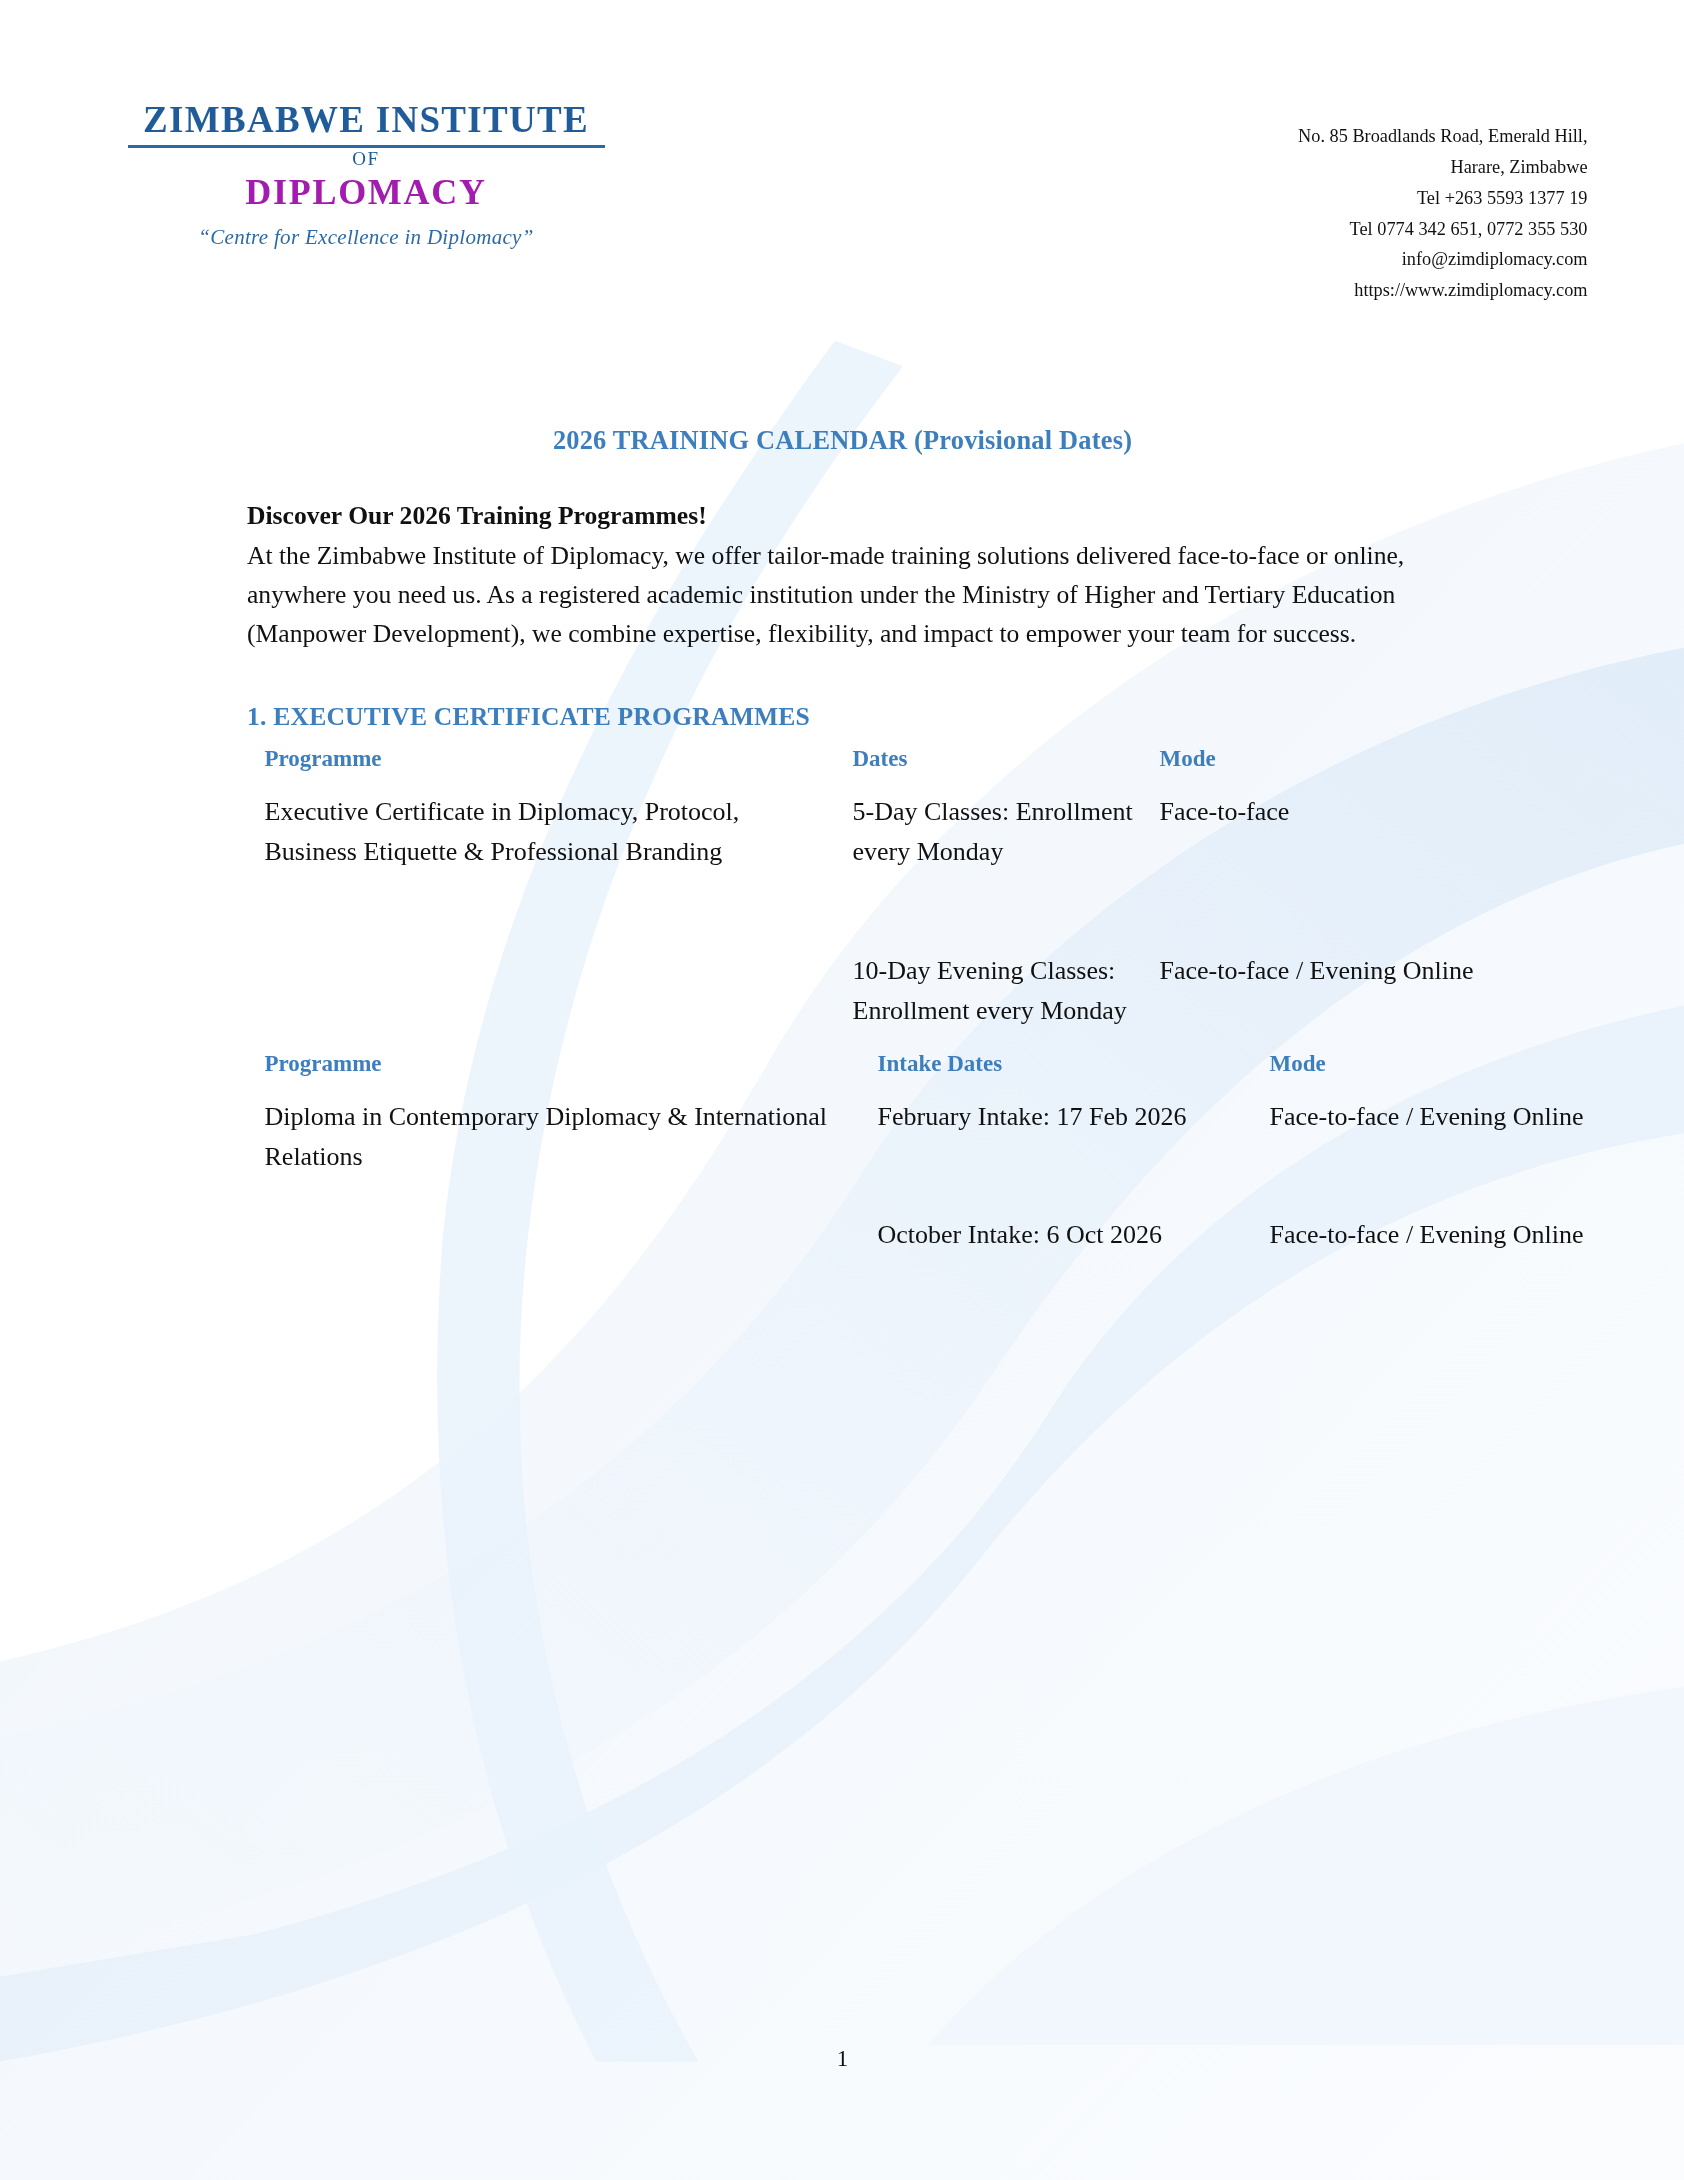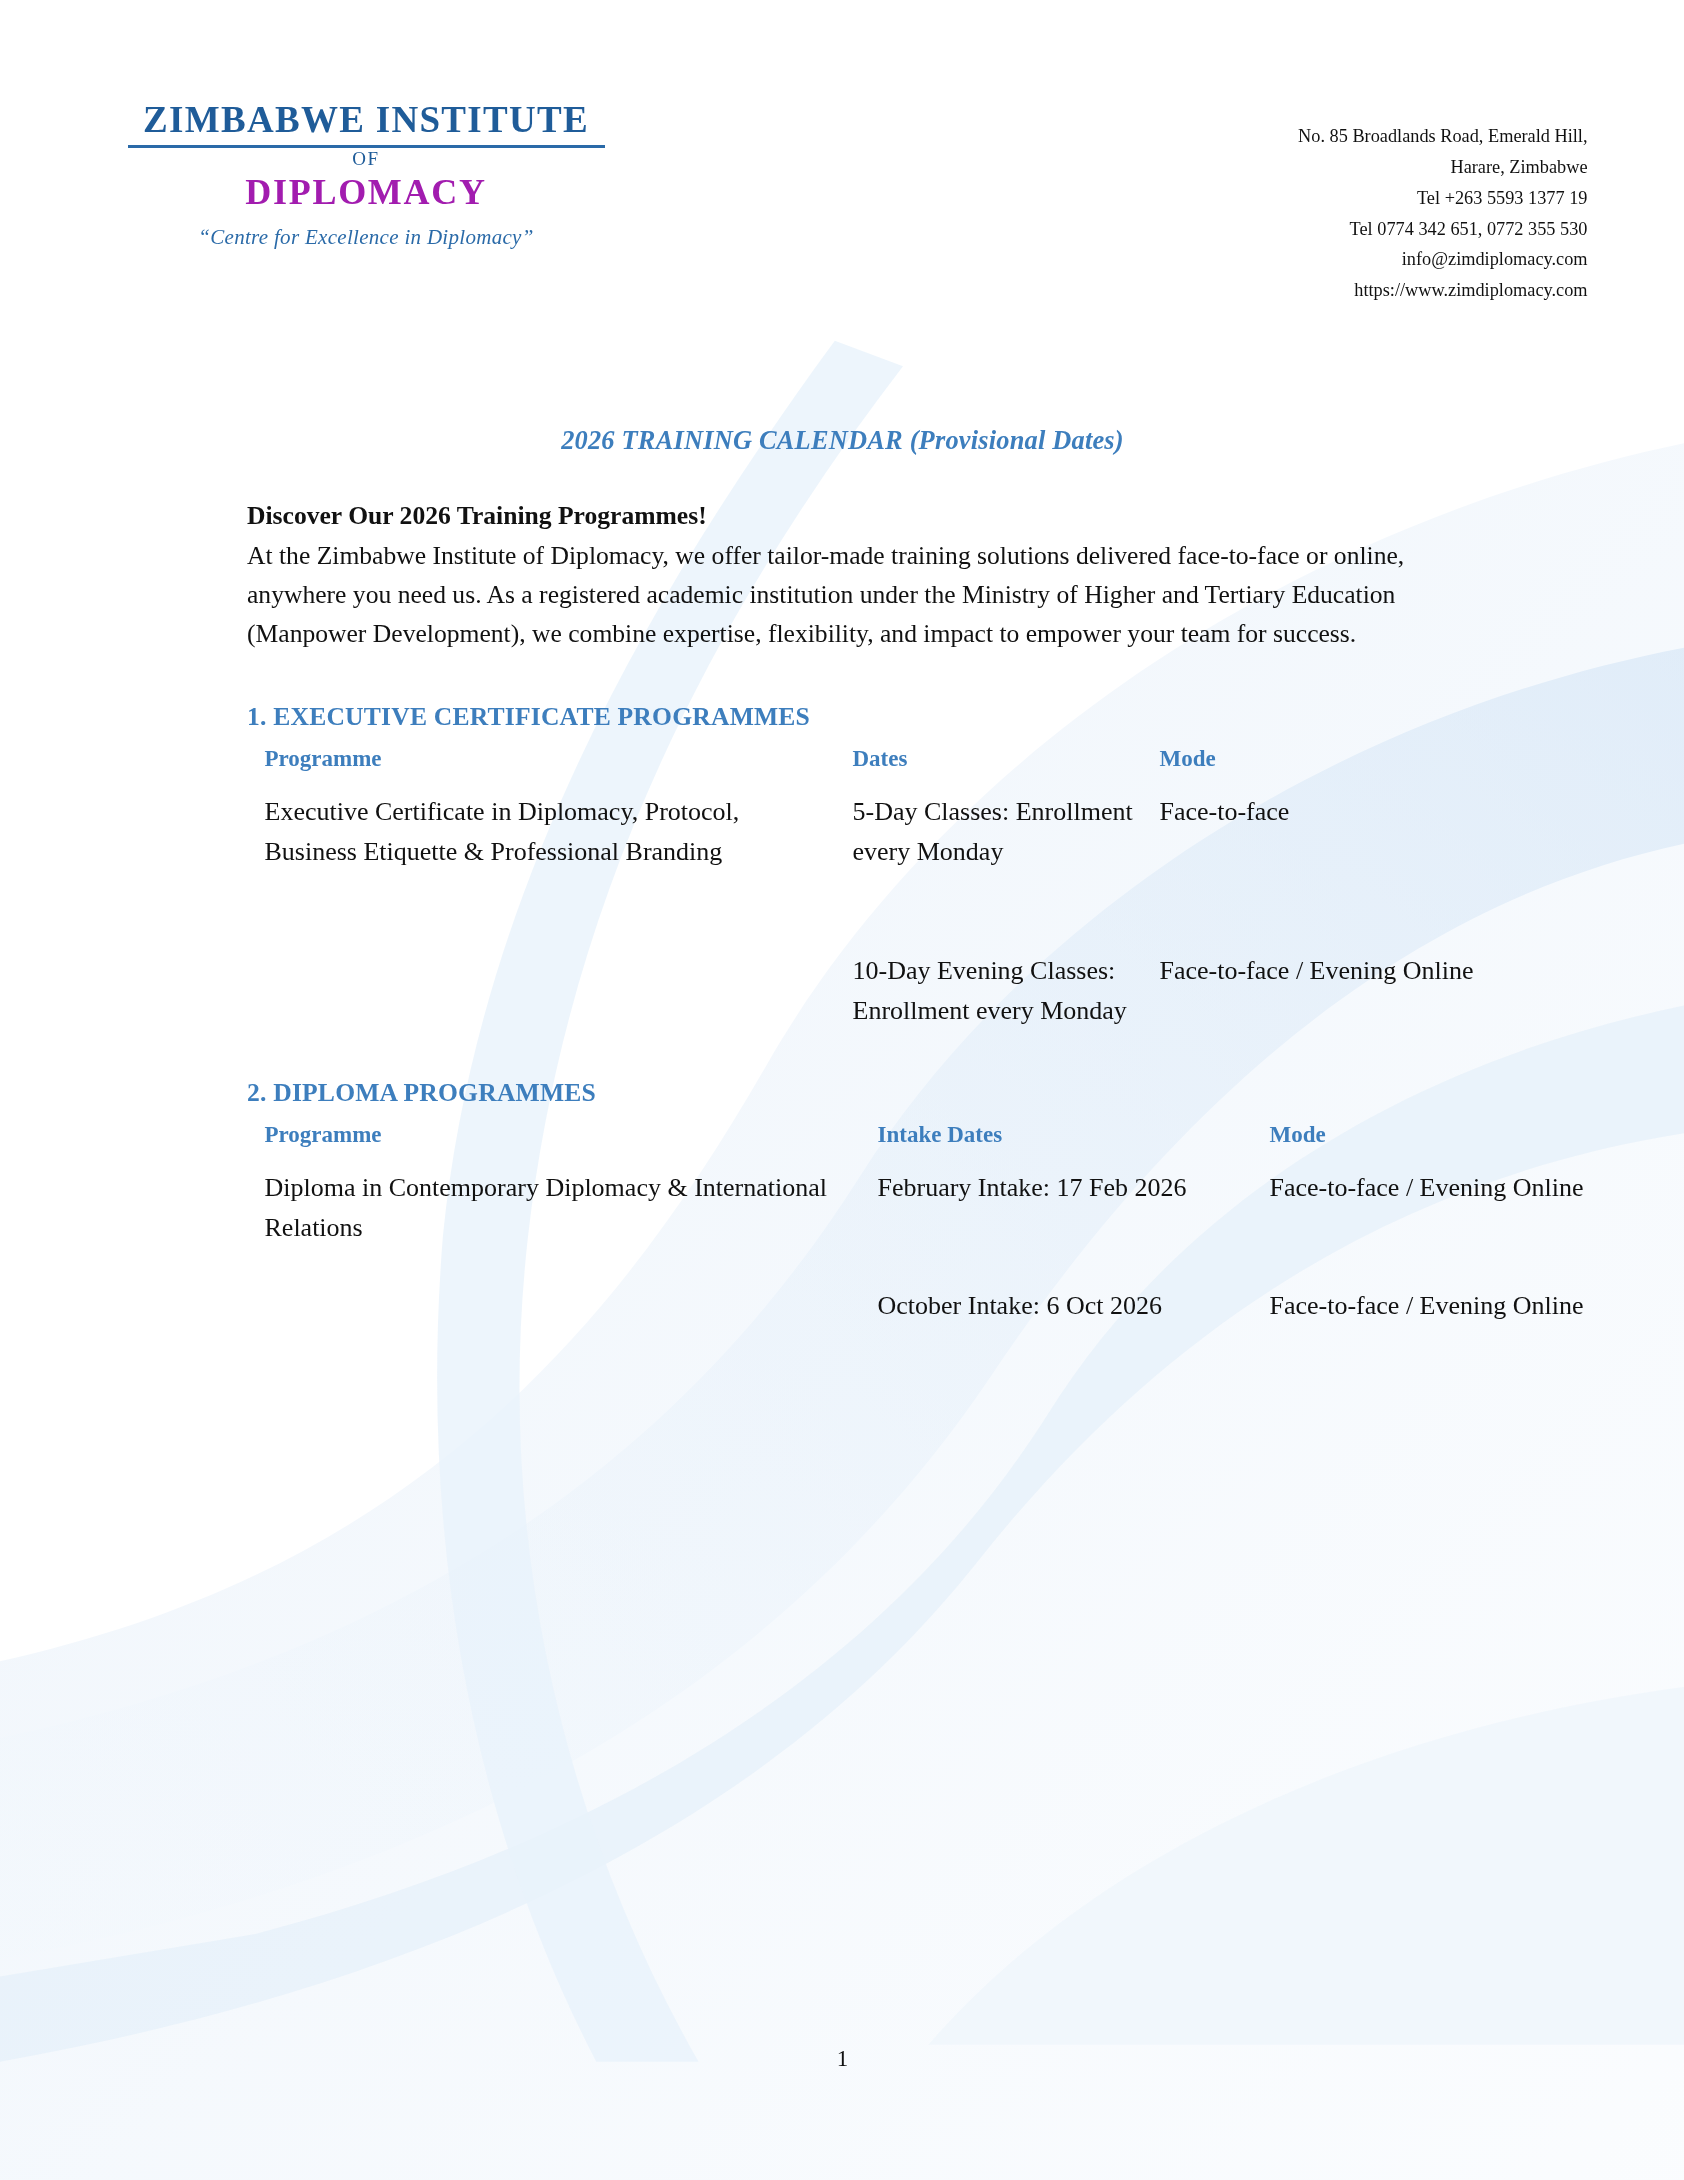--- a/index.html
+++ b/index.html
@@ -93,21 +93,20 @@
   }
 
   
   .doc-title {
     text-align: center;
     color: #3d7ebd;
     font-weight: bold;
     font-size: 26.4px;
     margin-top: 119px;
     letter-spacing: 0.2px;
-    font-style: italic;
   }
 
   
   .intro {
     margin: 41px 256px 0 247px;
     font-size: 25.6px;
     line-height: 1.52;
     color: #111;
   }
   .intro .lead {
@@ -253,21 +252,20 @@
             <td></td>
           </tr>
         <tr>
           <td class="cell-prog"></td>
           <td>10-Day Evening Classes: Enrollment every Monday</td>
           <td>Face-to-face / Evening Online</td>
         </tr>
       </tbody>
     </table>
 
-    <div class="section-heading tight">2. DIPLOMA PROGRAMMES</div>
 
     <table class="prog t2">
       <colgroup>
         <col class="c1">
           <col class="c2">
           <col class="c3">
       </colgroup>
       <thead>
         <tr>
           <th>Programme</th>

